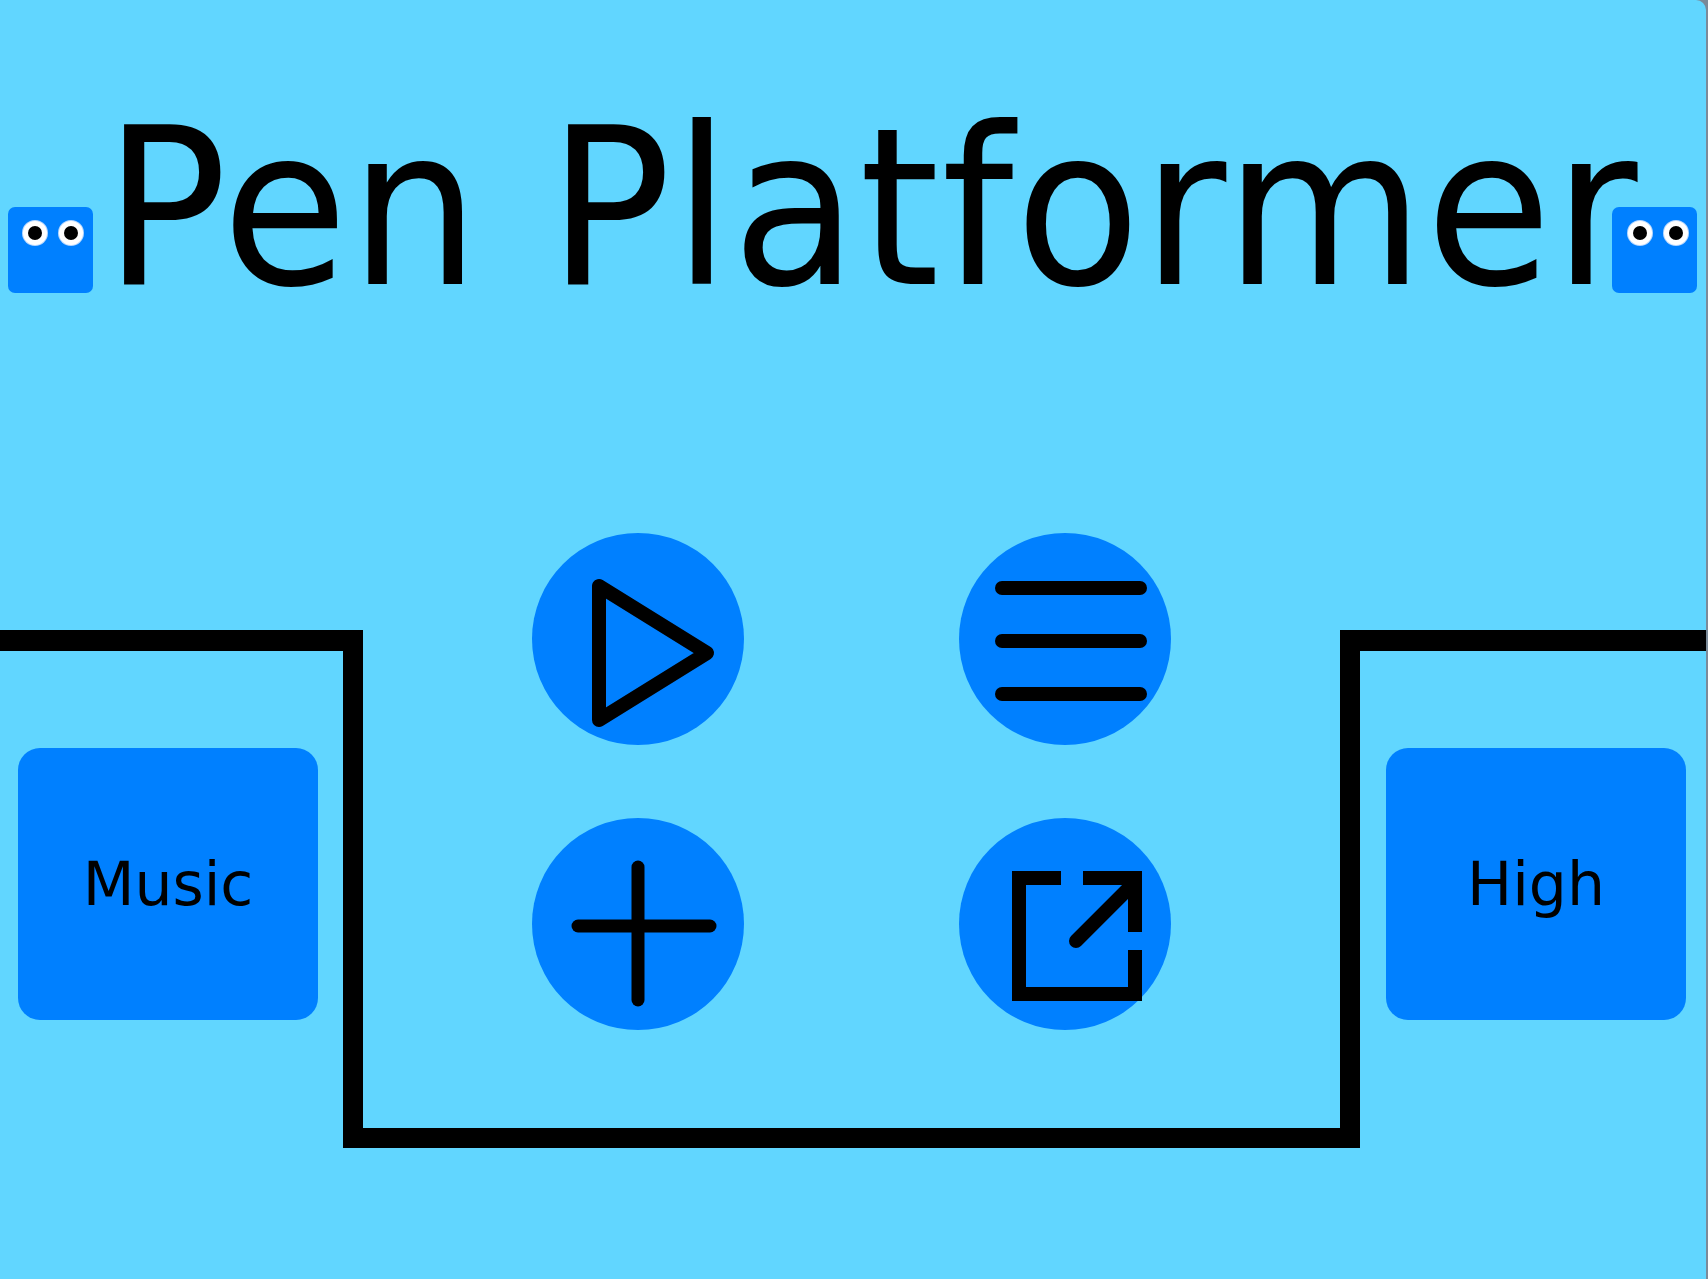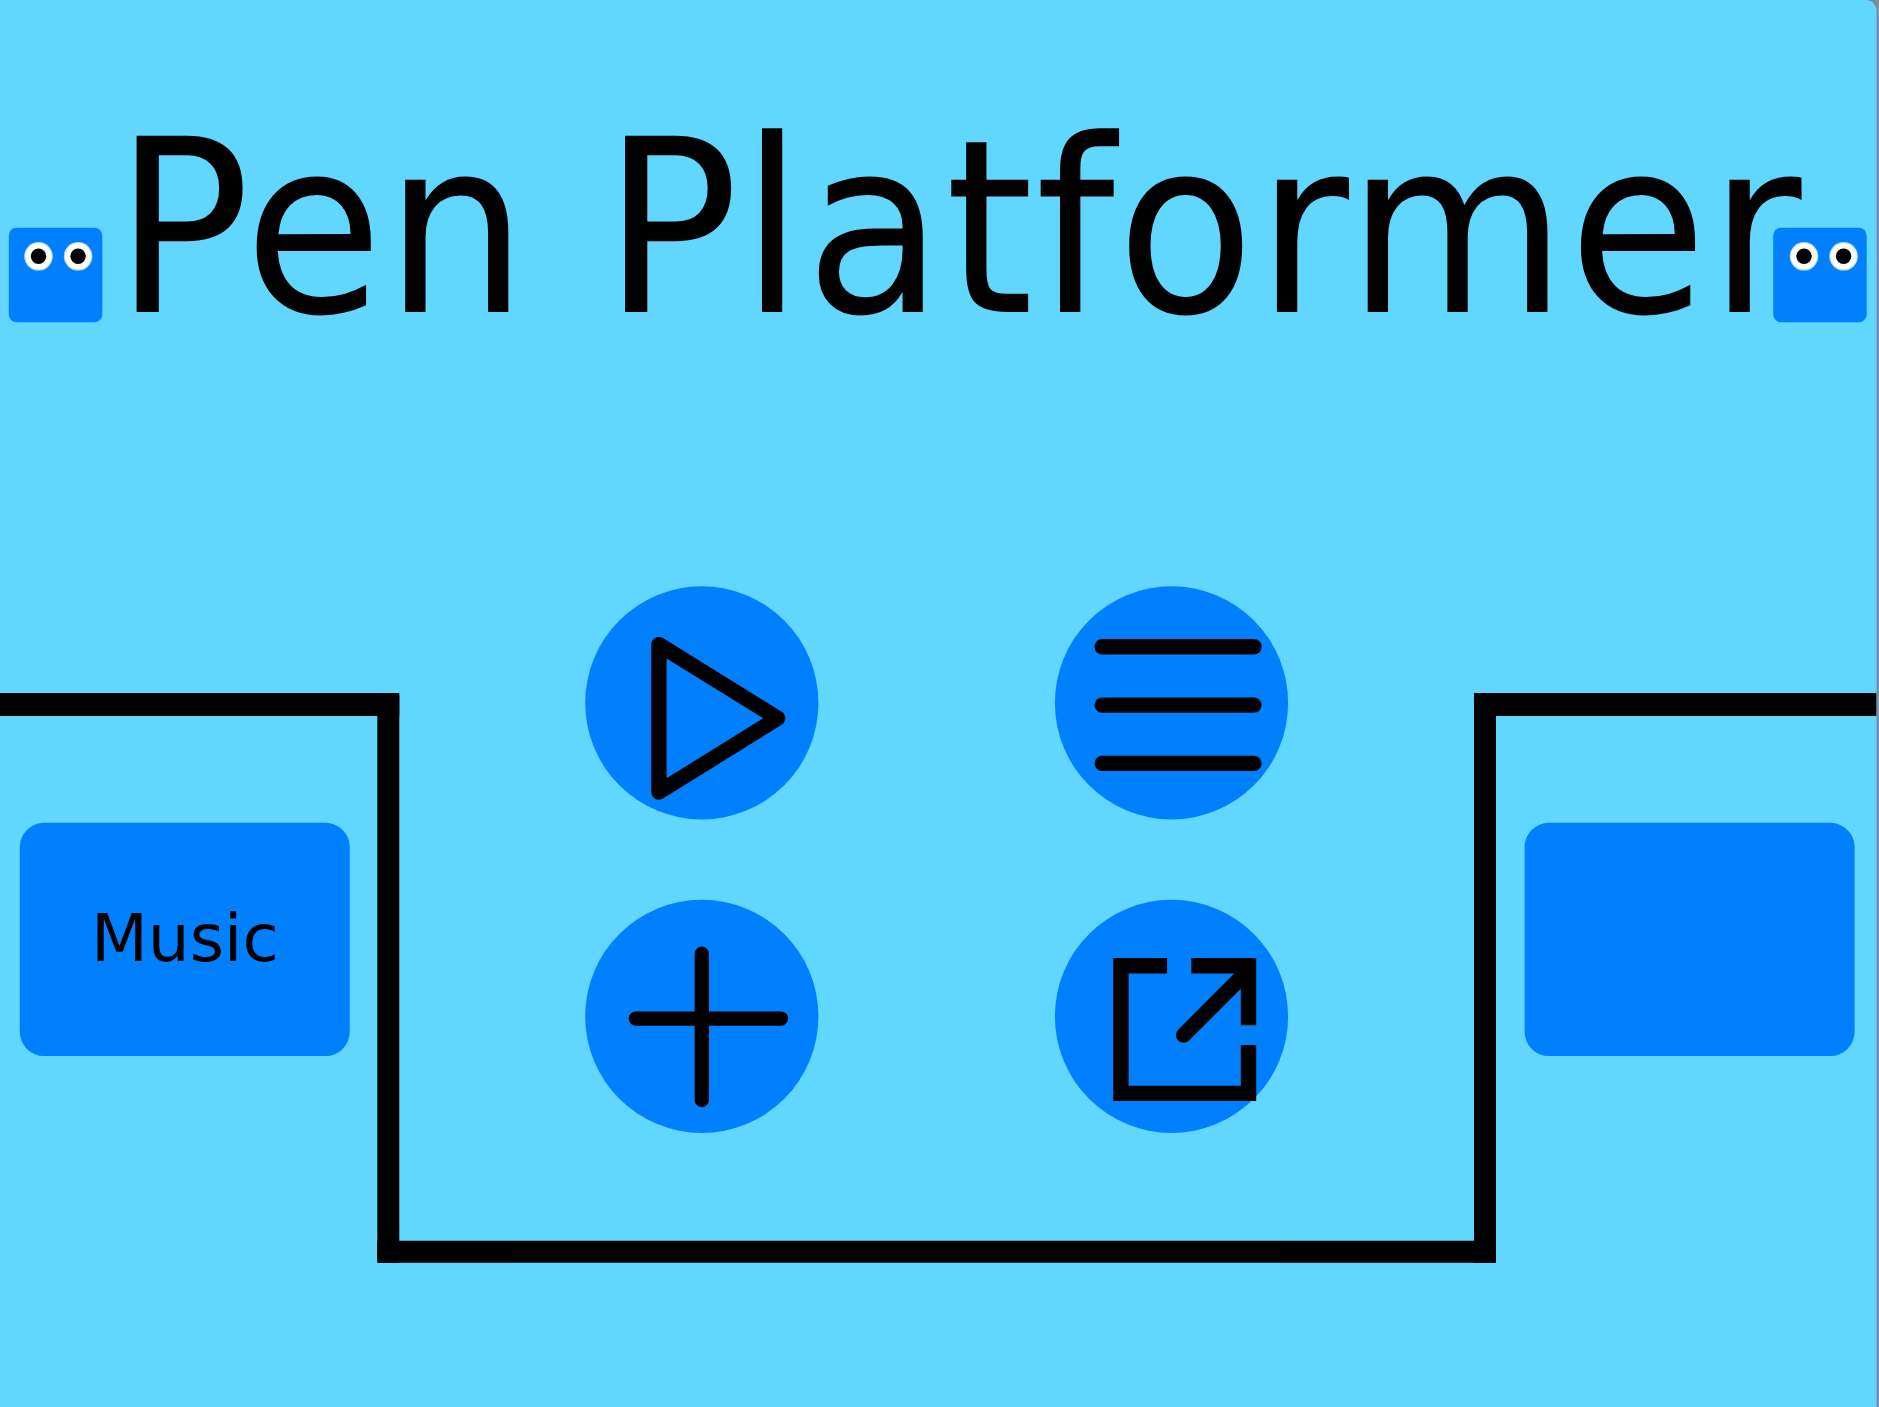--- a/index.html
+++ b/index.html
@@ -38,21 +38,21 @@
       width: 14px; height: 14px; border-radius: 50%; background: #000;
     }
     .line { position: absolute; background: #000; }
     .circle-btn {
       position: absolute; width: 212px; height: 212px;
       border-radius: 50%; background: #0080ff;
       cursor: pointer;
     }
     .circle-btn svg { position: absolute; left: 0; top: 0; }
     .rect-btn {
-      position: absolute; width: 300px; height: 212px;
+      position: absolute; width: 300px; height: 272px;
       background: #0080ff; border-radius: 22px;
       display: flex; align-items: center; justify-content: center;
       text-align: center; color: #000;
       font-size: 60px; line-height: 68px;
       cursor: pointer;
     }
     .rect-btn .lbl { display: block; }
   </style>
 </head>
 <body>
@@ -104,16 +104,17 @@
       <line x1="117" y1="123" x2="170" y2="70" stroke="#000" stroke-width="14" stroke-linecap="round"></line>
     </svg>
   </div>
 
   <div class="rect-btn" style="left:18px; top:748px;">
     <span class="lbl">Music</span>
   </div>
 
   <div class="rect-btn" style="left:1386px; top:748px;">
     <span>
+      <span class="lbl">High</span>
     </span>
   </div>
 
 </div>
 
 </body></html>

